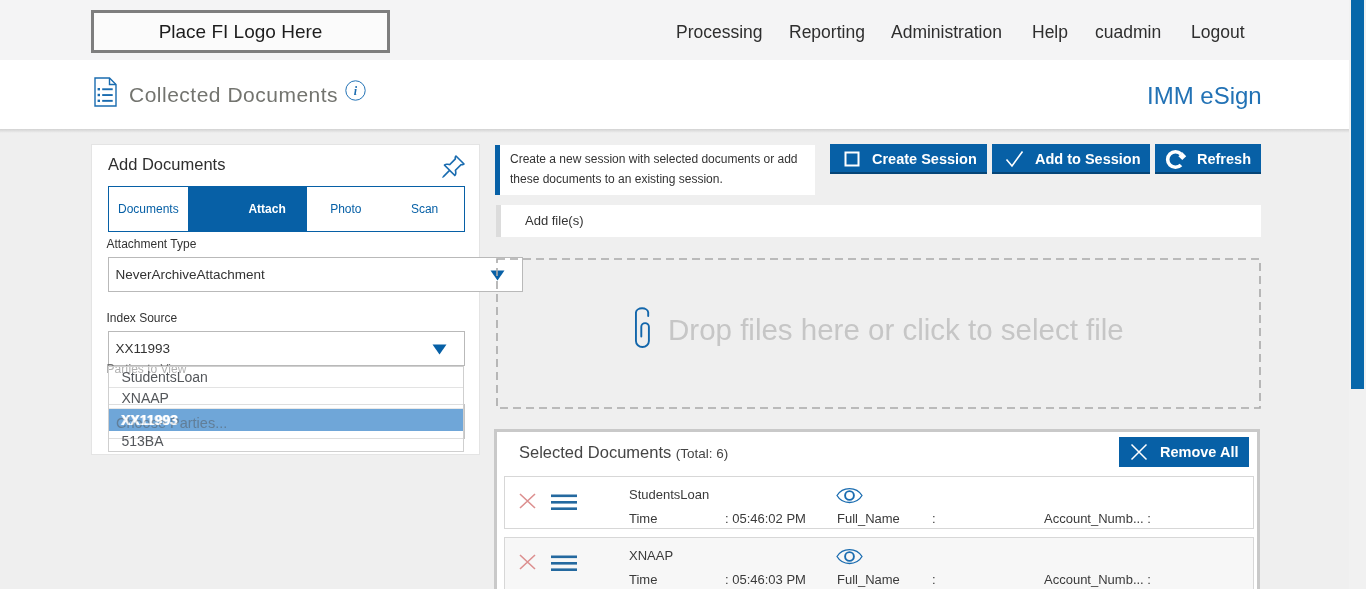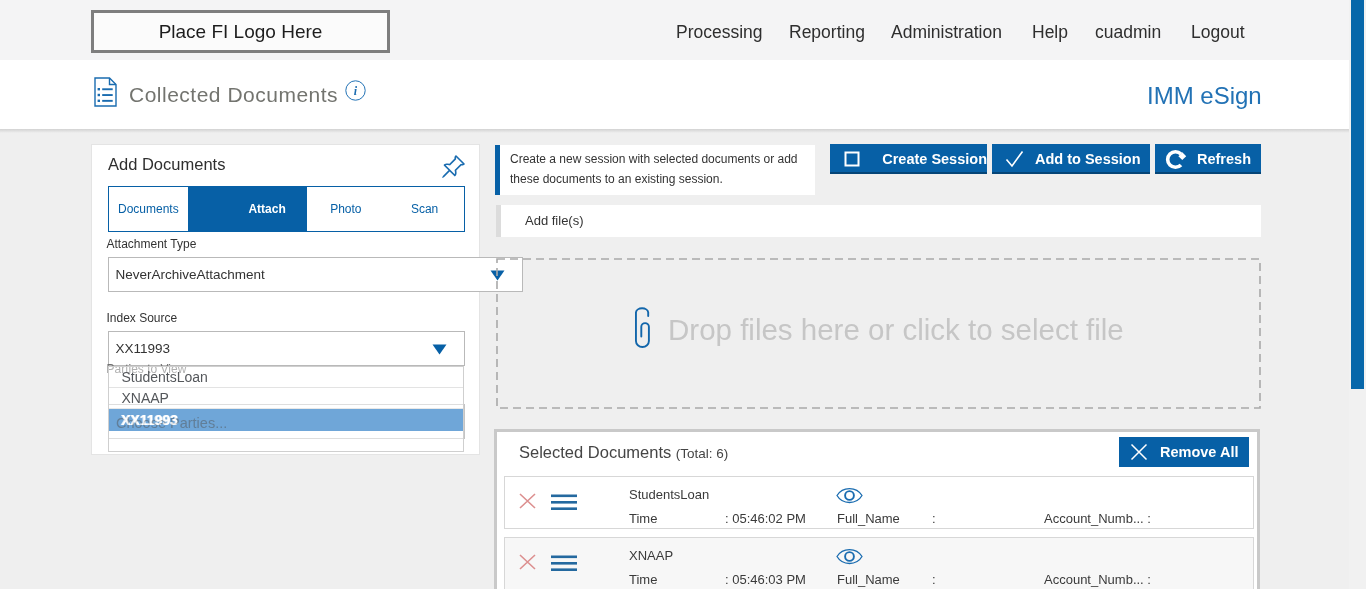--- a/index.html
+++ b/index.html
@@ -79,27 +79,30 @@
 <div class="abs" style="left:108px;top:366px;width:356px;height:86px;background:rgba(255,255,255,0.45);border:1px solid #cfcfcf;">
   <div style="height:21px;border-bottom:1px solid #e3e3e3;display:flex;align-items:center;">
       <span style="margin-left:12.5px;font-size:14px;color:#54575b;">StudentsLoan</span>
     </div>
   <div style="height:21px;border-bottom:1px solid #e8e8e8;display:flex;align-items:center;">
       <span style="margin-left:12.5px;font-size:14px;color:#54575b;">XNAAP</span>
     </div>
   <div style="height:21.5px;background:rgba(43,124,198,0.68);display:flex;align-items:center;">
       <span style="margin-left:12.5px;font-size:14px;color:#fff;font-weight:bold;">XX11993</span>
     </div>
+  <div style="height:21px;display:flex;align-items:center;">
+      <span style="margin-left:12.5px;font-size:14px;color:#54575b;">513BA</span>
+    </div>
 </div>
 
 <div class="abs" style="left:495px;top:145px;width:320px;height:50px;background:#fff;border-left:5px solid #0760a6;">
   <div style="margin:4px 0 0 10px;font-size:12px;color:#333;line-height:20px;">Create a new session with selected documents or add<br>these documents to an existing session.</div>
 </div>
 
-<div class="abs" style="left:830px;top:144px;width:157px;height:30px;background:#0760a6;box-shadow:inset 0 -2px 0 rgba(0,0,0,0.28);color:#fff;display:flex;align-items:center;justify-content:space-between;">
+<div class="abs" style="left:830px;top:144px;width:157px;height:30px;background:#0760a6;box-shadow:inset 0 -2px 0 rgba(0,0,0,0.28);color:#fff;display:flex;align-items:center;">
   <svg style="margin-left:14px;" width="16" height="16" viewBox="0 0 16 16">
       <rect x="1.5" y="1.5" width="13" height="13" fill="none" stroke="#fff" stroke-width="2"></rect>
     </svg>
   <span style="margin-left:12px;font-size:14.5px;font-weight:bold;">Create Session</span>
 </div>
 <div class="abs" style="left:992px;top:144px;width:158px;height:30px;background:#0760a6;box-shadow:inset 0 -2px 0 rgba(0,0,0,0.28);color:#fff;display:flex;align-items:center;">
   <svg style="margin-left:12px;" width="21" height="20" viewBox="0 0 21 20">
       <path d="M2.5 10.5 L8 17 L18.5 2.5" fill="none" stroke="#fff" stroke-width="1.6"></path>
     </svg>
   <span style="margin-left:10px;font-size:14.5px;font-weight:bold;">Add to Session</span>

